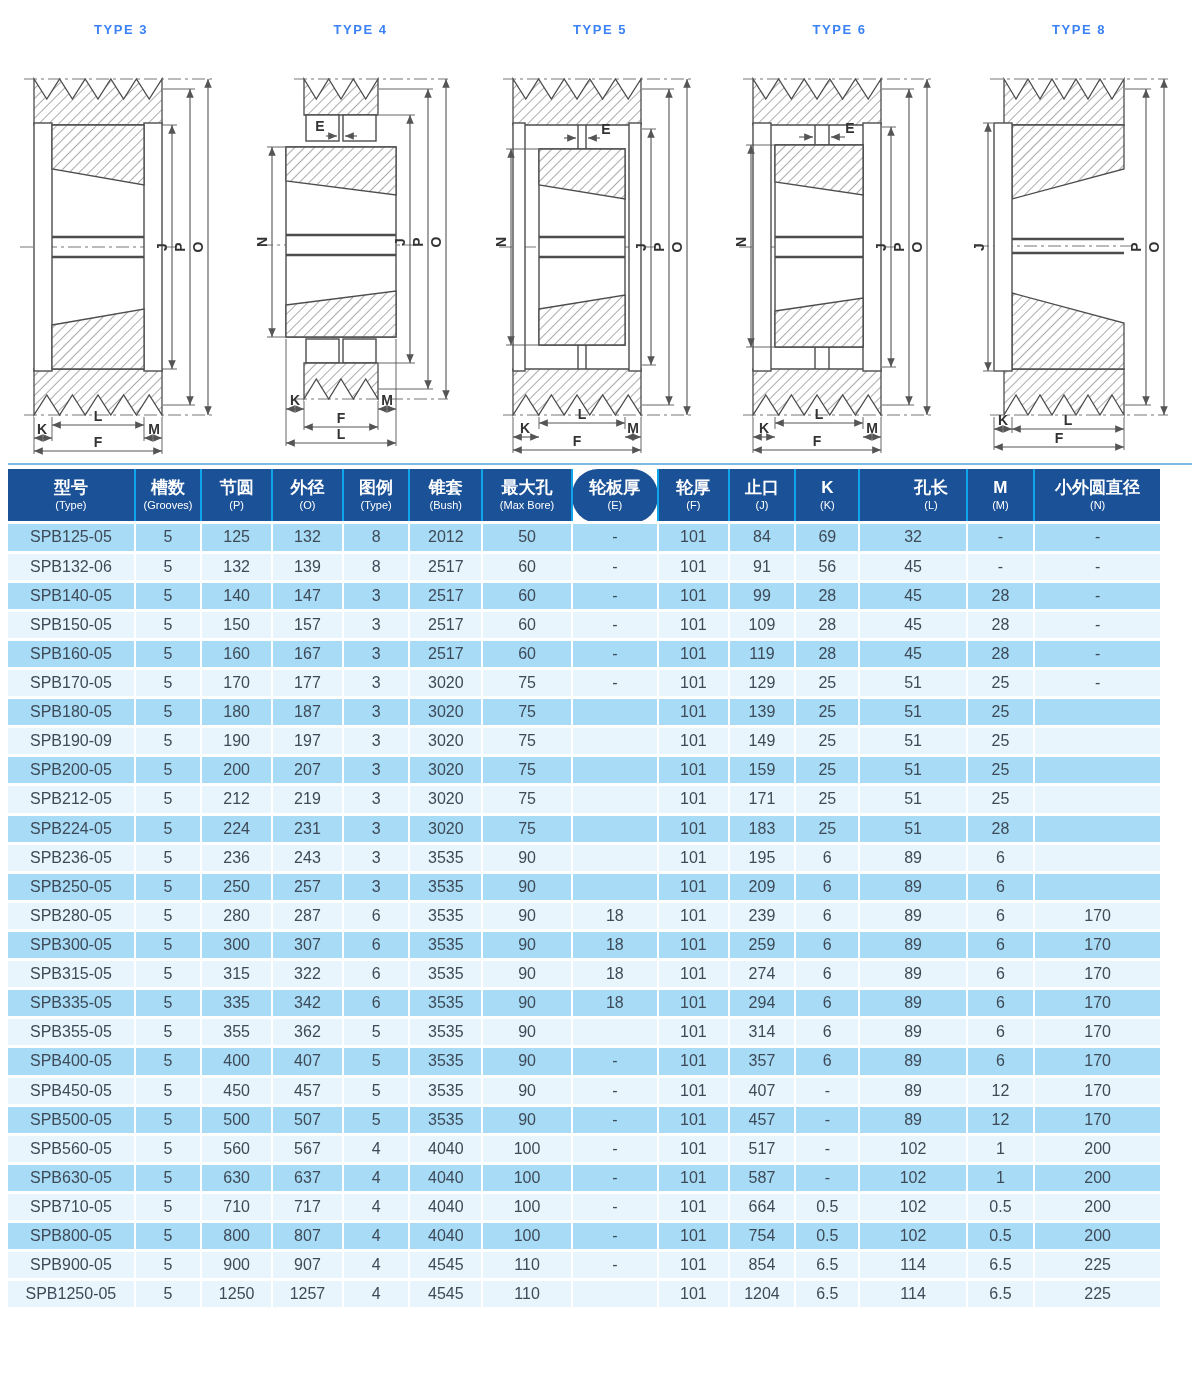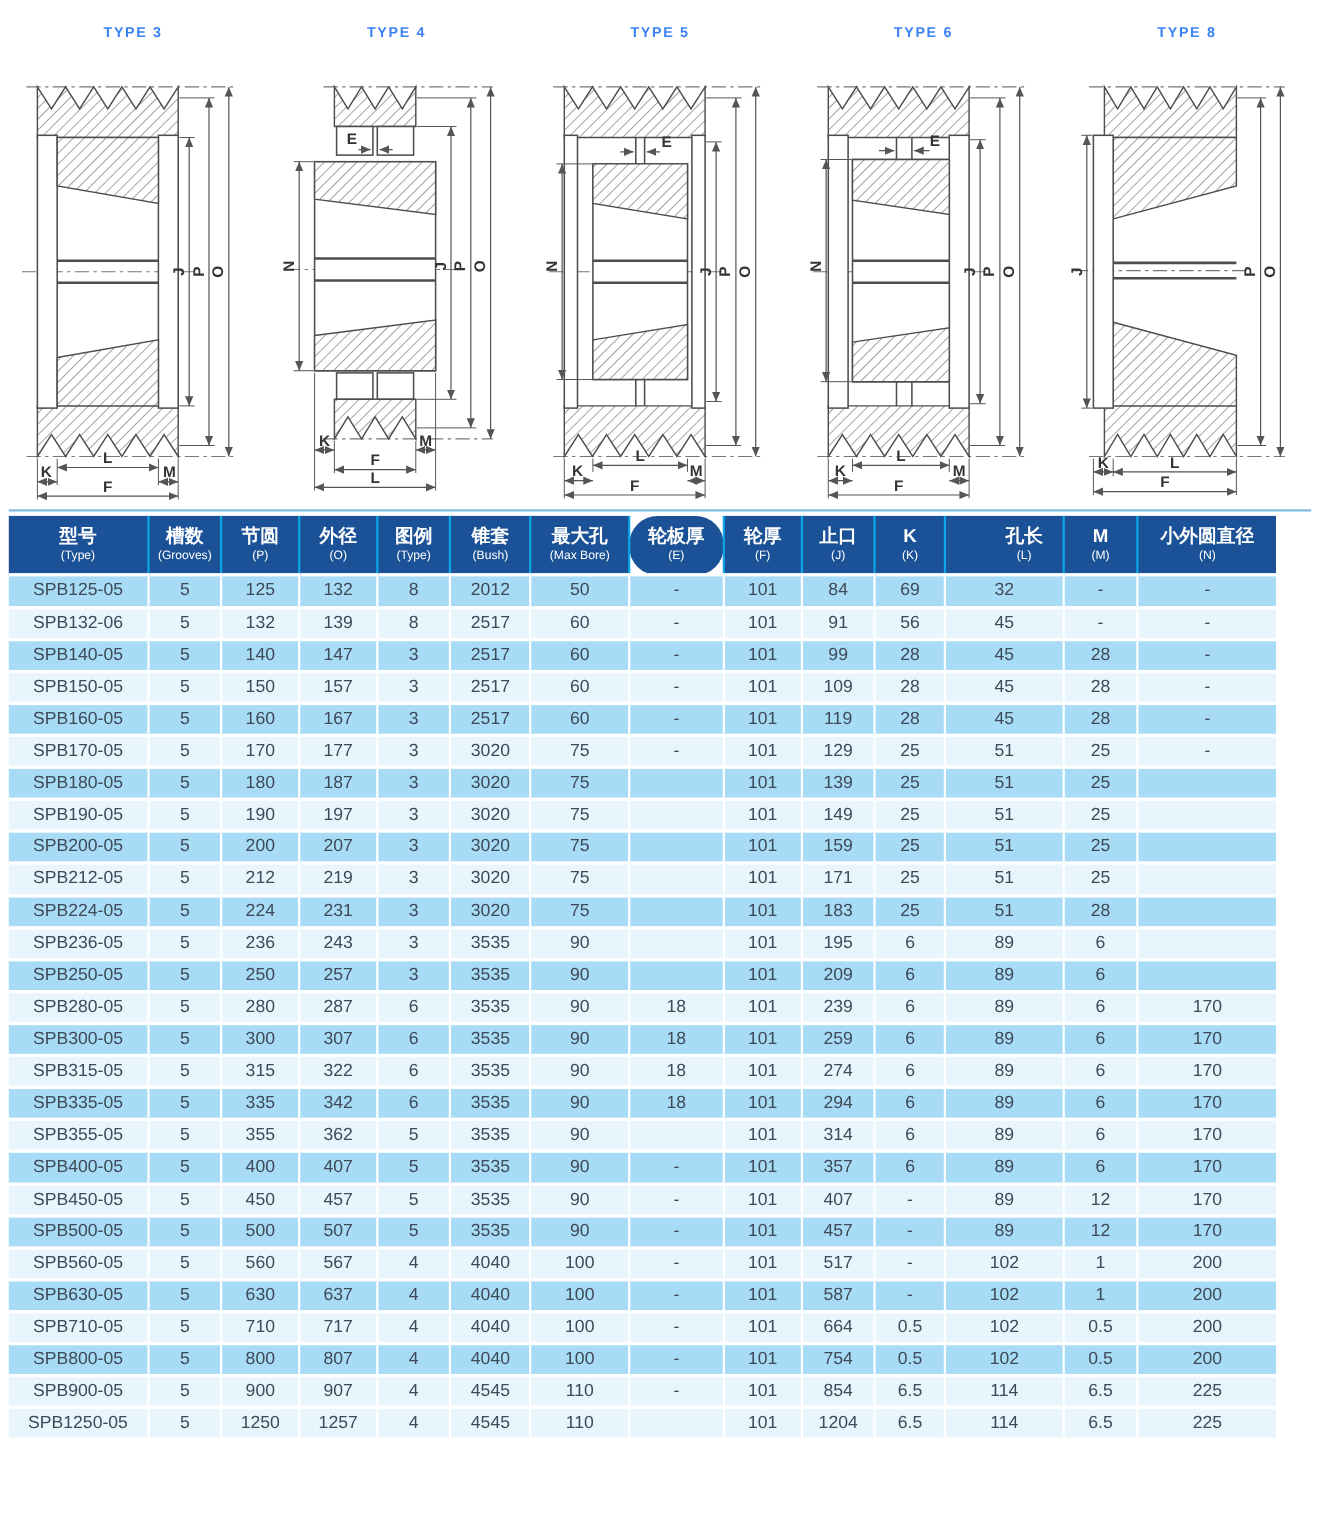--- a/index.html
+++ b/index.html
@@ -480,21 +480,21 @@
             <td>75</td>
             <td></td>
             <td>101</td>
             <td>139</td>
             <td>25</td>
             <td>51</td>
             <td>25</td>
             <td></td>
           </tr>
           <tr class="light">
-            <td>SPB190-05</td>
+            <td>SPB190-09</td>
             <td>5</td>
             <td>190</td>
             <td>197</td>
             <td>3</td>
             <td>3020</td>
             <td>75</td>
             <td></td>
             <td>101</td>
             <td>149</td>
             <td>25</td>

